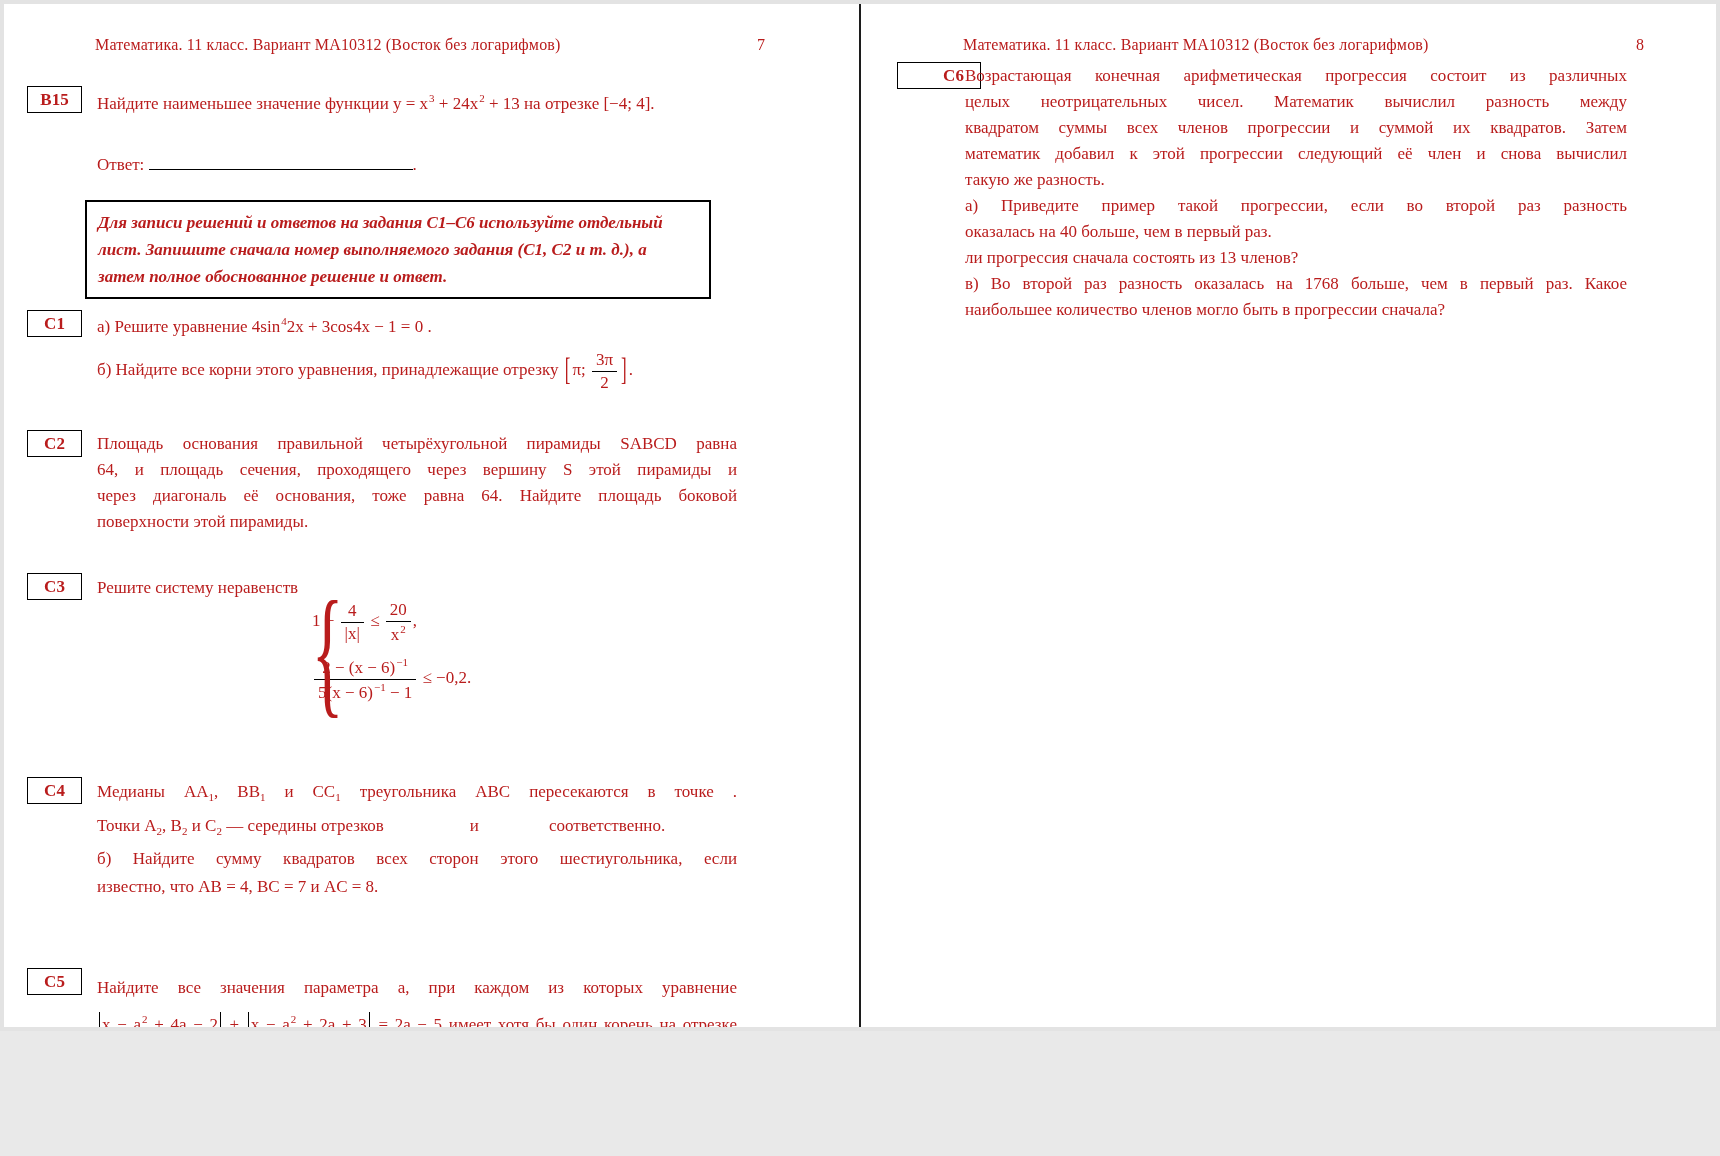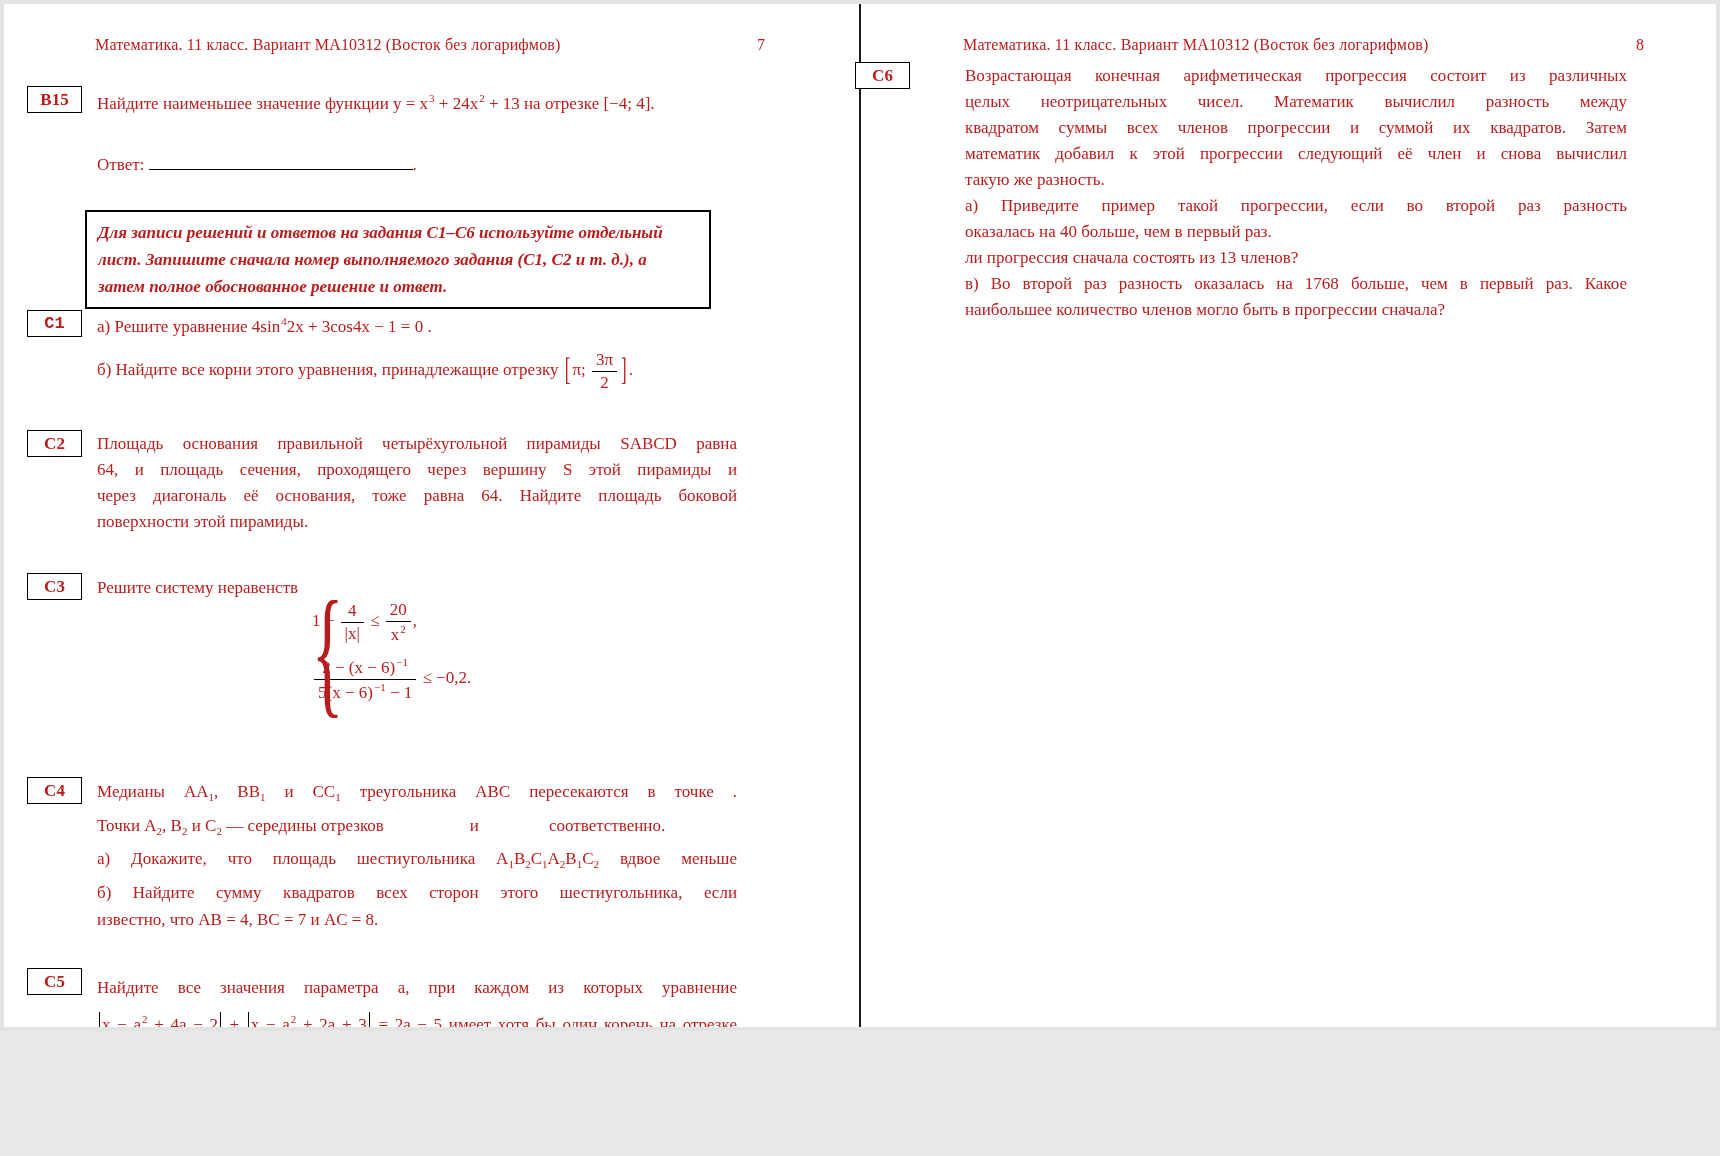--- a/index.html
+++ b/index.html
@@ -47,27 +47,27 @@
     <div class="qbox" style="left:27px;top:86px;">В15</div>
     <div class="abs txt" style="left:97px;top:92px;">
       <span>Найдите наименьшее значение функции  </span><span class="mi">y = x</span><sup class="s">3</sup><span class="mi"> + 24x</span><sup class="s">2</sup><span class="mi"> + 13</span><span>  на отрезке  </span><span>[−4; 4].</span>
     </div>
 
     <div class="abs txt" style="left:97px;top:155px;">
       <span>Ответ:</span>
       <span class="ansline"></span><span>.</span>
     </div>
 
-    <div class="notice" style="left:85px;top:210px;width:600px;">
+    <div class="notice" style="left:85px;top:200px;width:600px;">
       <div class="line">Для записи решений и ответов на задания С1–С6 используйте отдельный</div>
       <div class="line">лист. Запишите сначала номер выполняемого задания (С1, С2 и т. д.), а</div>
       <div class="line">затем полное обоснованное решение и ответ.</div>
     </div>
 
-    <div class="qbox" style="left:27px;top:310px;font-family:Liberation Mono, monospace;">С1</div>
+    <div class="qbox" style="left:27px;top:310px;">С1</div>
     <div class="abs txt" style="left:97px;top:315px;">
       <span>а) Решите уравнение  </span><span>4sin</span><sup class="s">4</sup><span class="mi">2x</span><span> + 3cos</span><span class="mi">4x</span><span> − 1 = 0</span><span> .</span>
     </div>
     <div class="abs txt" style="left:97px;top:344px;height:52px;line-height:52px;">
       <span>б) Найдите все корни этого уравнения, принадлежащие отрезку  </span><span class="tallbr">[</span><span class="mi">π; </span><span class="frac"><span class="fn mi">3π</span><span class="fd">2</span></span><span class="tallbr">]</span><span>.</span>
     </div>
 
     <div class="qbox" style="left:27px;top:430px;">С2</div>
     <div class="abs col" style="left:97px;top:431px;width:640px;line-height:26px;">
       <div class="just"><span>Площадь основания правильной четырёхугольной пирамиды </span><span class="mi">SABCD</span><span> равна</span></div>
@@ -89,23 +89,20 @@
     </div>
 
     <div class="qbox" style="left:27px;top:777px;">С4</div>
     <div class="abs col" style="left:97px;top:778px;width:640px;line-height:27.5px;">
       <div class="just">
         <span>Медианы </span><span class="mi">AA</span><sub class="s">1</sub><span>, </span><span class="mi">BB</span><sub class="s">1</sub><span> и </span><span class="mi">CC</span><sub class="s">1</sub><span> треугольника </span><span class="mi">ABC</span><span> пересекаются в точке</span> <span>.</span>
       </div>
       <div>
         <span>Точки </span><span class="mi">A</span><sub class="s">2</sub><span>, </span><span class="mi">B</span><sub class="s">2</sub><span> и </span><span class="mi">C</span><sub class="s">2</sub><span> — середины отрезков</span><span class="spc" style="width:86px;"></span><span>и</span><span class="spc" style="width:70px;"></span><span>соответственно.</span>
       </div>
-      <div class="just">
-        <span>а) Докажите, что площадь шестиугольника </span><span class="mi">A</span><sub class="s">1</sub><span class="mi">B</span><sub class="s">2</sub><span class="mi">C</span><sub class="s">1</sub><span class="mi">A</span><sub class="s">2</sub><span class="mi">B</span><sub class="s">1</sub><span class="mi">C</span><sub class="s">2</sub><span> вдвое меньше</span>
-      </div>
       <div class="just">б) Найдите  сумму  квадратов  всех  сторон  этого  шестиугольника,  если</div>
       <div>
         <span>известно, что </span><span class="mi">AB</span><span> = 4, </span><span class="mi">BC</span><span> = 7 и </span><span class="mi">AC</span><span> = 8.</span>
       </div>
     </div>
 
     <div class="qbox" style="left:27px;top:968px;">С5</div>
     <div class="abs col" style="left:97px;top:974px;width:640px;">
       <div class="just" style="line-height:27px;">
         <span>Найдите все значения параметра </span><span class="mi">a</span><span>, при каждом из которых уравнение</span>
@@ -118,21 +115,21 @@
 
     <div class="abs ftr" style="left:100px;top:1102px;">© СтатГрад 2013 г.</div>
   </div>
 
   <div class="divider"></div>
 
   <div>
     <div class="abs hdr" style="left:963px;top:36px;">Математика. 11 класс. Вариант МА10312 (Восток без логарифмов)</div>
     <div class="abs pnum" style="left:1636px;top:36px;">8</div>
 
-    <div class="qbox" style="left:855px;top:62px;">С6</div>
+    <div class="qbox" style="left:897px;top:62px;padding-left:29px;">С6</div>
     <div class="abs col" style="left:965px;top:63px;width:662px;line-height:26px;">
       <div class="just">Возрастающая конечная арифметическая прогрессия состоит из различных</div>
       <div class="just">целых неотрицательных чисел. Математик вычислил разность между</div>
       <div class="just">квадратом суммы всех членов прогрессии и суммой их квадратов. Затем</div>
       <div class="just">математик добавил к этой прогрессии следующий её член и снова вычислил</div>
       <div>такую же разность.</div>
       <div class="just">а) Приведите пример такой прогрессии, если во второй раз разность</div>
       <div>оказалась на 40 больше, чем в первый раз.</div>
       <div>ли прогрессия сначала состоять из 13 членов?</div>
       <div class="just">в) Во второй раз разность оказалась на 1768 больше, чем в первый раз. Какое</div>

